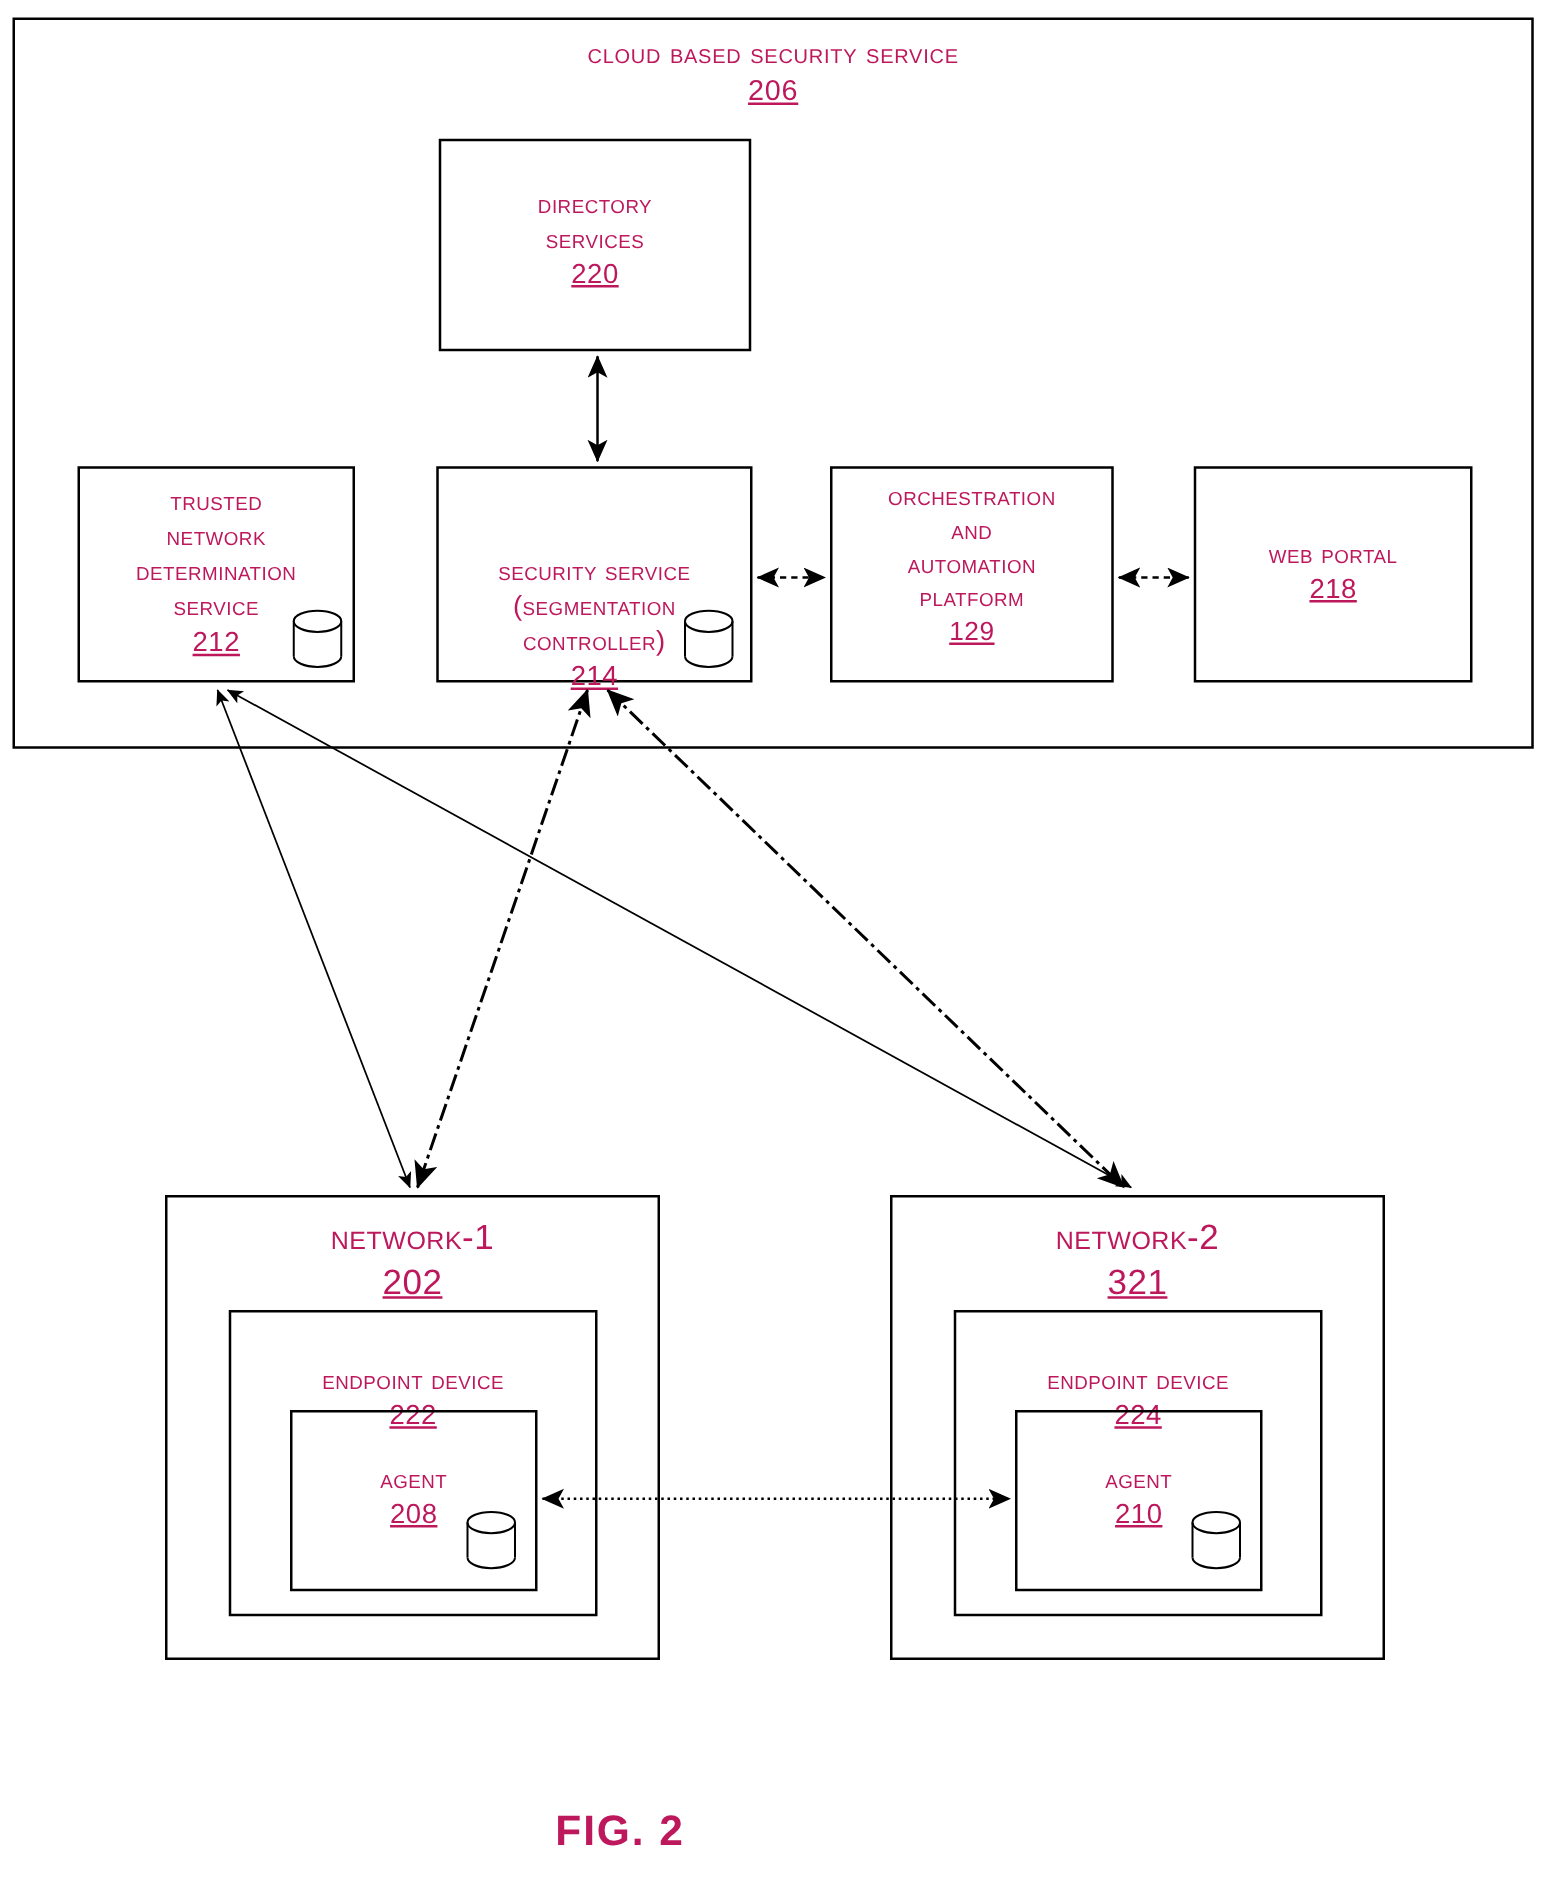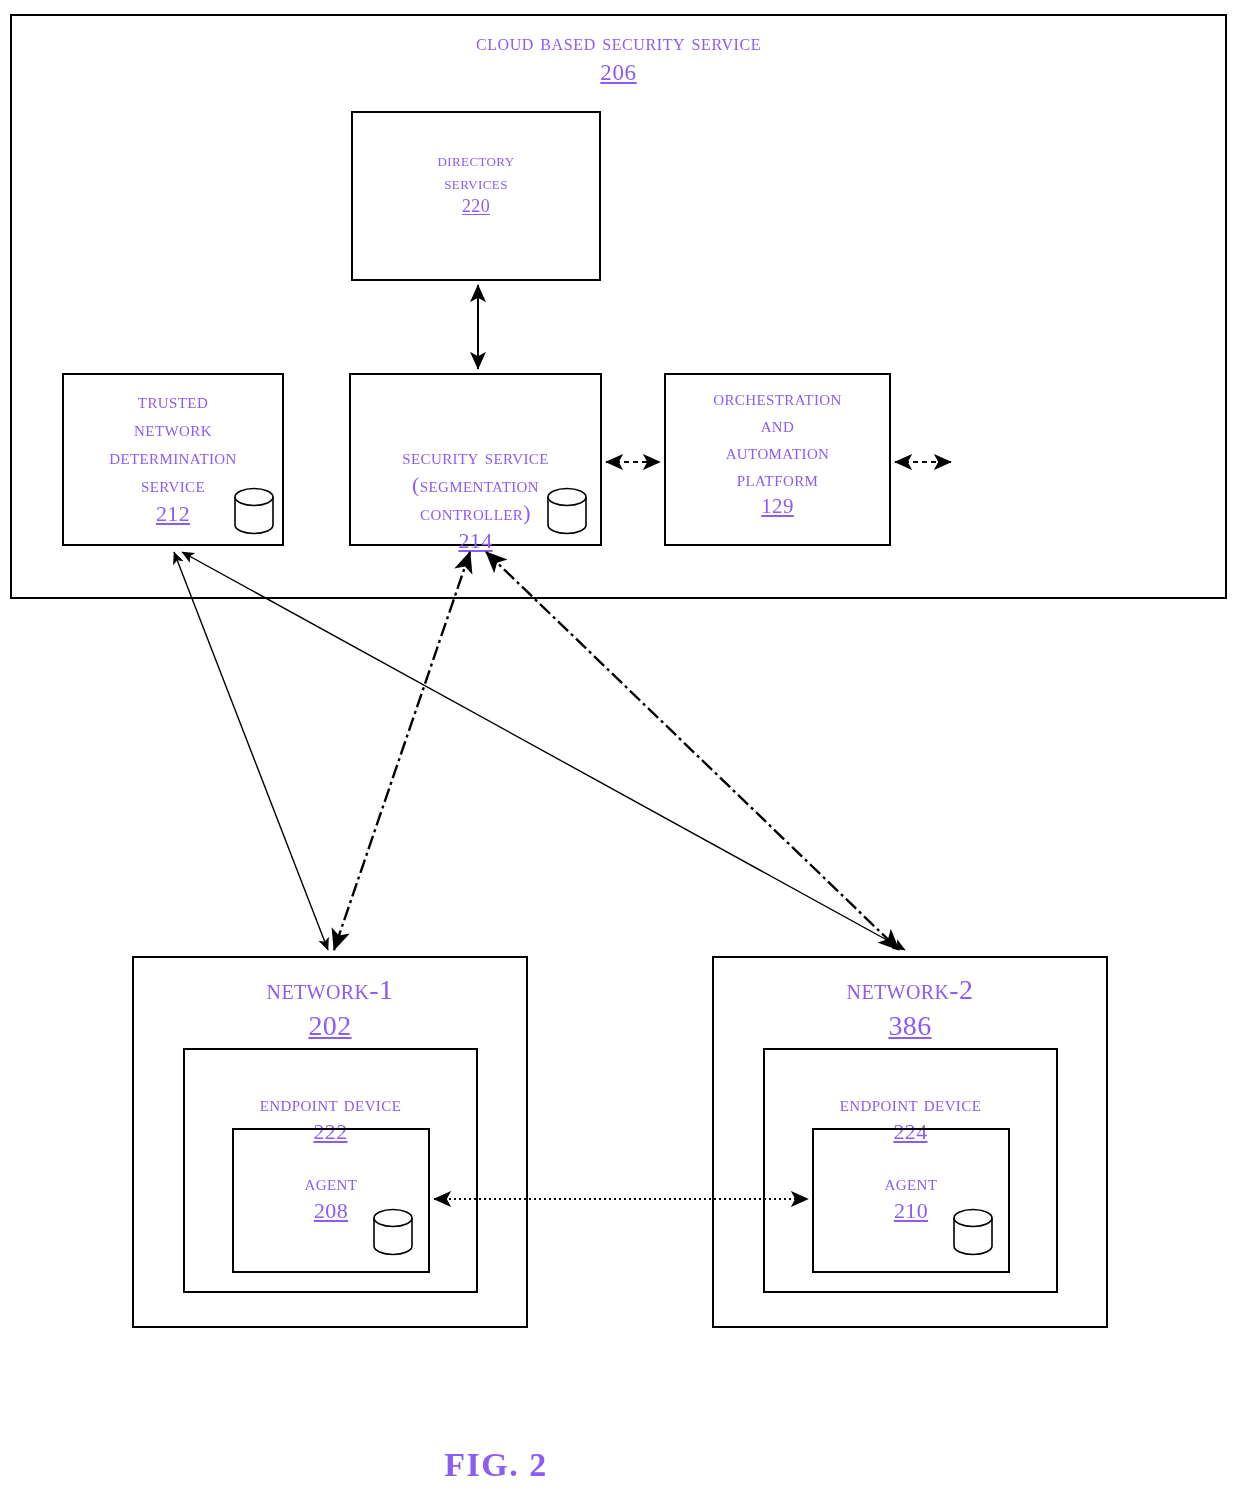--- a/index.html
+++ b/index.html
@@ -6,22 +6,22 @@
   html, body {
     margin: 0;
     padding: 0;
     background: #ffffff;
   }
   #page {
     position: relative;
     width: 1240px;
     height: 1510px;
     background: #ffffff;
-    font-family: Liberation Serif, serif;
-    color: #8b5cf6;
+    font-family: Liberation Sans, sans-serif;
+    color: #be185d;
     overflow: hidden;
   }
 
   
   .box {
     position: absolute;
     border: 2px solid #000;
     box-sizing: border-box;
     background: transparent;
   }
@@ -77,21 +77,21 @@
 
   
   #box-202 { left: 132px; top: 956px;  width: 396px; height: 372px; }
   #box-222 { left: 183px; top: 1048px; width: 295px; height: 245px; }
   #box-208 { left: 232px; top: 1128px; width: 198px; height: 145px; }
 
   #box-204 { left: 712px; top: 956px;  width: 396px; height: 372px; }
   #box-224 { left: 763px; top: 1048px; width: 295px; height: 245px; }
   #box-210 { left: 812px; top: 1128px; width: 198px; height: 145px; }
 
-  .t-220 { top: 36px;  font-size: 18px; }
+  .t-220 { top: 36px;  font-size: 22px; }
   .t-212 { top: 12px;  font-size: 22px; }
   .t-214 { top: 24px;  font-size: 22px; margin-top: 44px; }
   .t-216 { top: 10px;  font-size: 21px; }
   .t-218 { top: 54px;  font-size: 22px; }
   .t-net { top: 14px;  font-size: 28px; }
   .t-ep  { top: 20px;  font-size: 22px; margin-top: 20px; }
   .t-ag  { top: 39px;  font-size: 22px; }
 
   
   .cyl {
@@ -179,20 +179,26 @@
   <div class="box" id="box-216">
     <div class="box-label t-216">
       <span class="sc">Orchestration</span><br>
       <span class="sc">and</span><br>
       <span class="sc">Automation</span><br>
       <span class="sc">Platform</span><br>
       <span class="num">129</span>
     </div>
   </div>
 
+  <div class="box" id="box-218">
+    <div class="box-label t-218">
+      <span class="sc">Web Portal</span><br>
+      <span class="num">218</span>
+    </div>
+  </div>
 
   <div class="box" id="box-202">
     <div class="box-label t-net">
       <span class="sc">Network-1</span><br>
       <span class="num">202</span>
     </div>
   </div>
   <div class="box" id="box-222">
     <div class="box-label t-ep">
       <span class="sc">Endpoint Device</span><br>
@@ -208,21 +214,21 @@
       <ellipse cx="22" cy="10" rx="19" ry="8.5" fill="none" stroke="#000" stroke-width="1.6"></ellipse>
       <path d="M3 10 V38" fill="none" stroke="#000" stroke-width="1.6"></path>
       <path d="M41 10 V38" fill="none" stroke="#000" stroke-width="1.6"></path>
       <path d="M3 38 A19 8.5 0 0 0 41 38" fill="none" stroke="#000" stroke-width="1.6"></path>
     </svg>
   </div>
 
   <div class="box" id="box-204">
     <div class="box-label t-net">
       <span class="sc">Network-2</span><br>
-      <span class="num">386</span>
+      <span class="num">321</span>
     </div>
   </div>
   <div class="box" id="box-224">
     <div class="box-label t-ep">
       <span class="sc">Endpoint Device</span><br>
       <span class="num">224</span>
     </div>
   </div>
   <div class="box" id="box-210">
     <div class="box-label t-ag">

